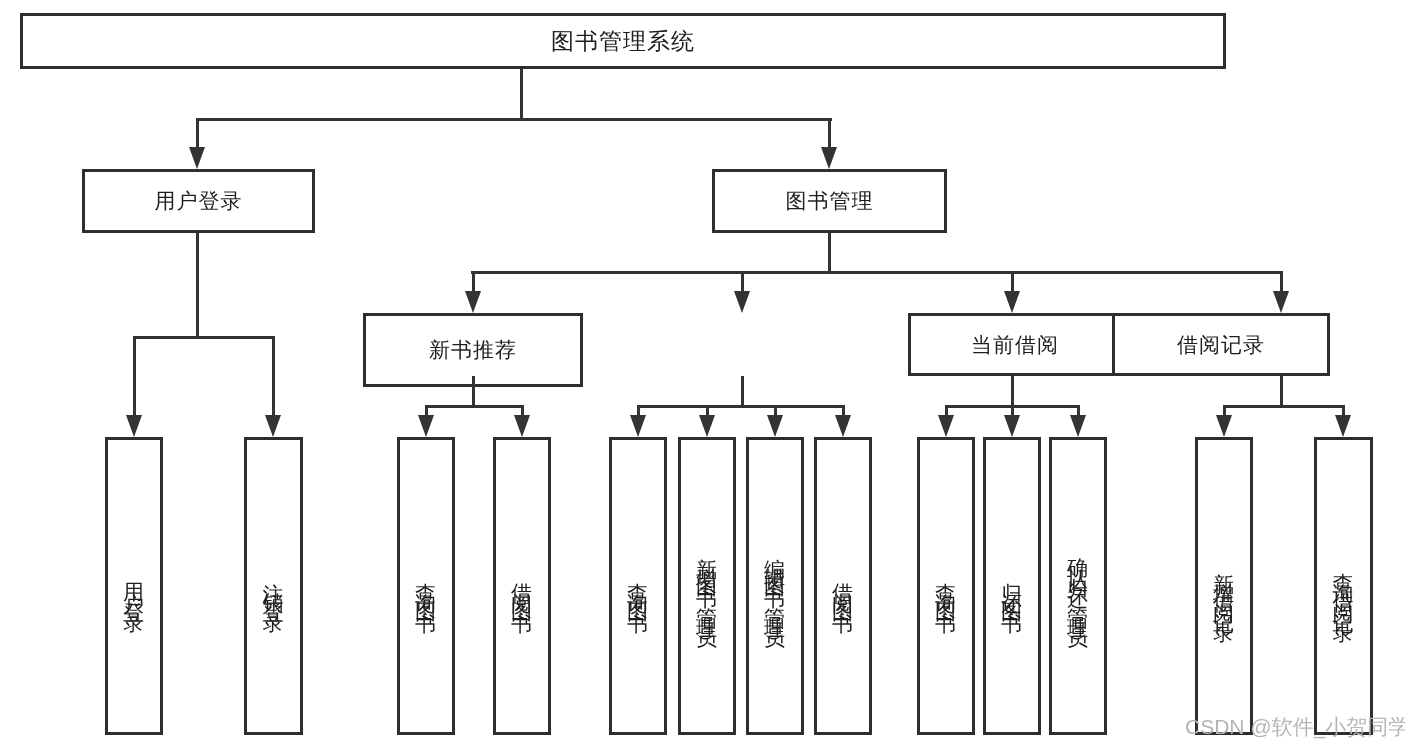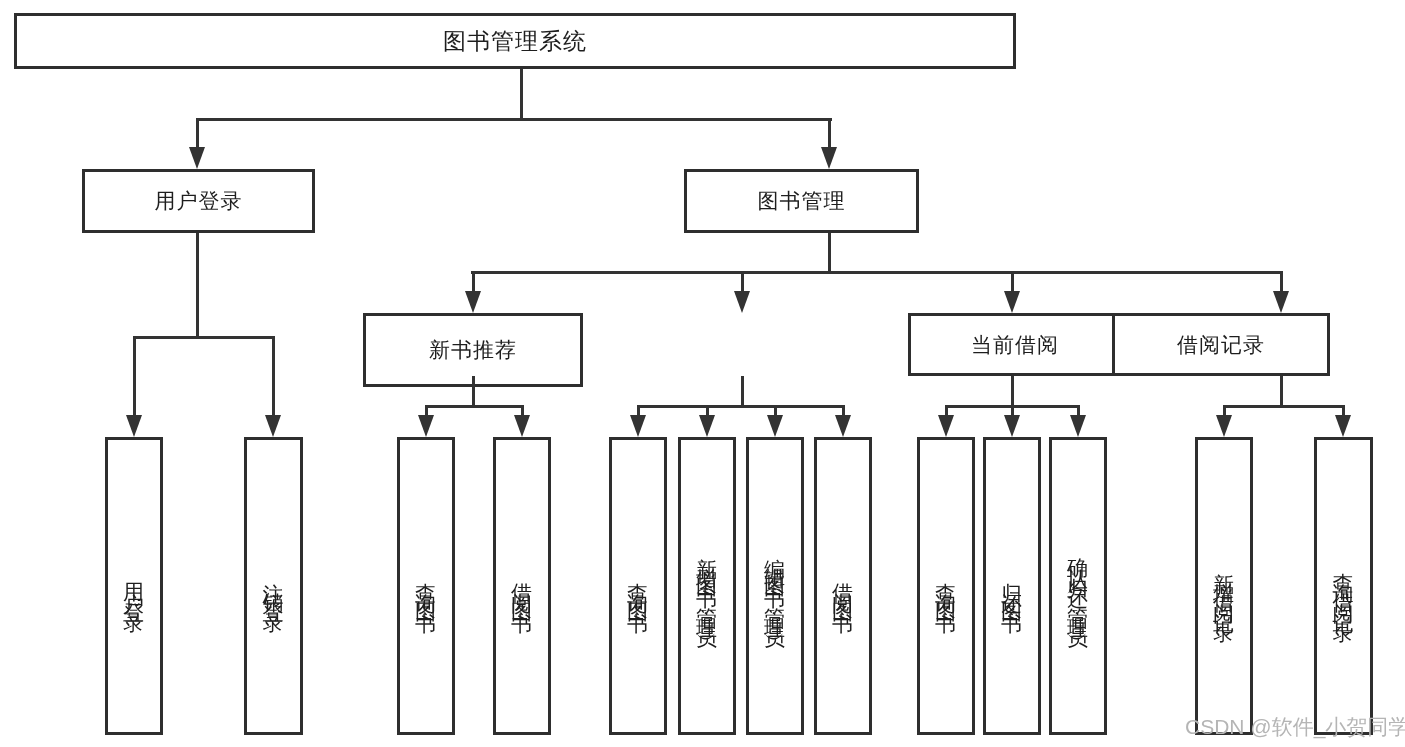--- a/index.html
+++ b/index.html
@@ -53,31 +53,31 @@
     color:#b5b5b5;
     white-space:nowrap;
     z-index:5;
   }
 </style>
 </head>
 <body>
 
 <div id="canvas">
 
-  <div class="node title" style="left:14px;top:13px;width:1002px;height:56px;">图书管理系统</div>
+  <div class="node title" style="left:20px;top:13px;width:1206px;height:56px;">图书管理系统</div>
 
   <div class="vline" style="left:520px;top:69px;height:49px;"></div>
   <div class="hline" style="left:196px;top:118px;width:636px;"></div>
   <div class="vline" style="left:196px;top:118px;height:33px;"></div>
   <div class="arrow" style="left:189px;top:147px;"></div>
   <div class="vline" style="left:828px;top:118px;height:33px;"></div>
   <div class="arrow" style="left:821px;top:147px;"></div>
 
   <div class="node" style="left:82px;top:169px;width:233px;height:64px;">用户登录</div>
-  <div class="node" style="left:684px;top:169px;width:235px;height:64px;">图书管理</div>
+  <div class="node" style="left:712px;top:169px;width:235px;height:64px;">图书管理</div>
 
   <div class="vline" style="left:196px;top:233px;height:103px;"></div>
   <div class="hline" style="left:133px;top:336px;width:142px;"></div>
   <div class="vline" style="left:133px;top:336px;height:83px;"></div>
   <div class="arrow" style="left:126px;top:415px;"></div>
   <div class="vline" style="left:272px;top:336px;height:83px;"></div>
   <div class="arrow" style="left:265px;top:415px;"></div>
 
   <div class="vnode" style="left:105px;top:437px;width:58px;height:298px;">
     <span>用户登录</span>

